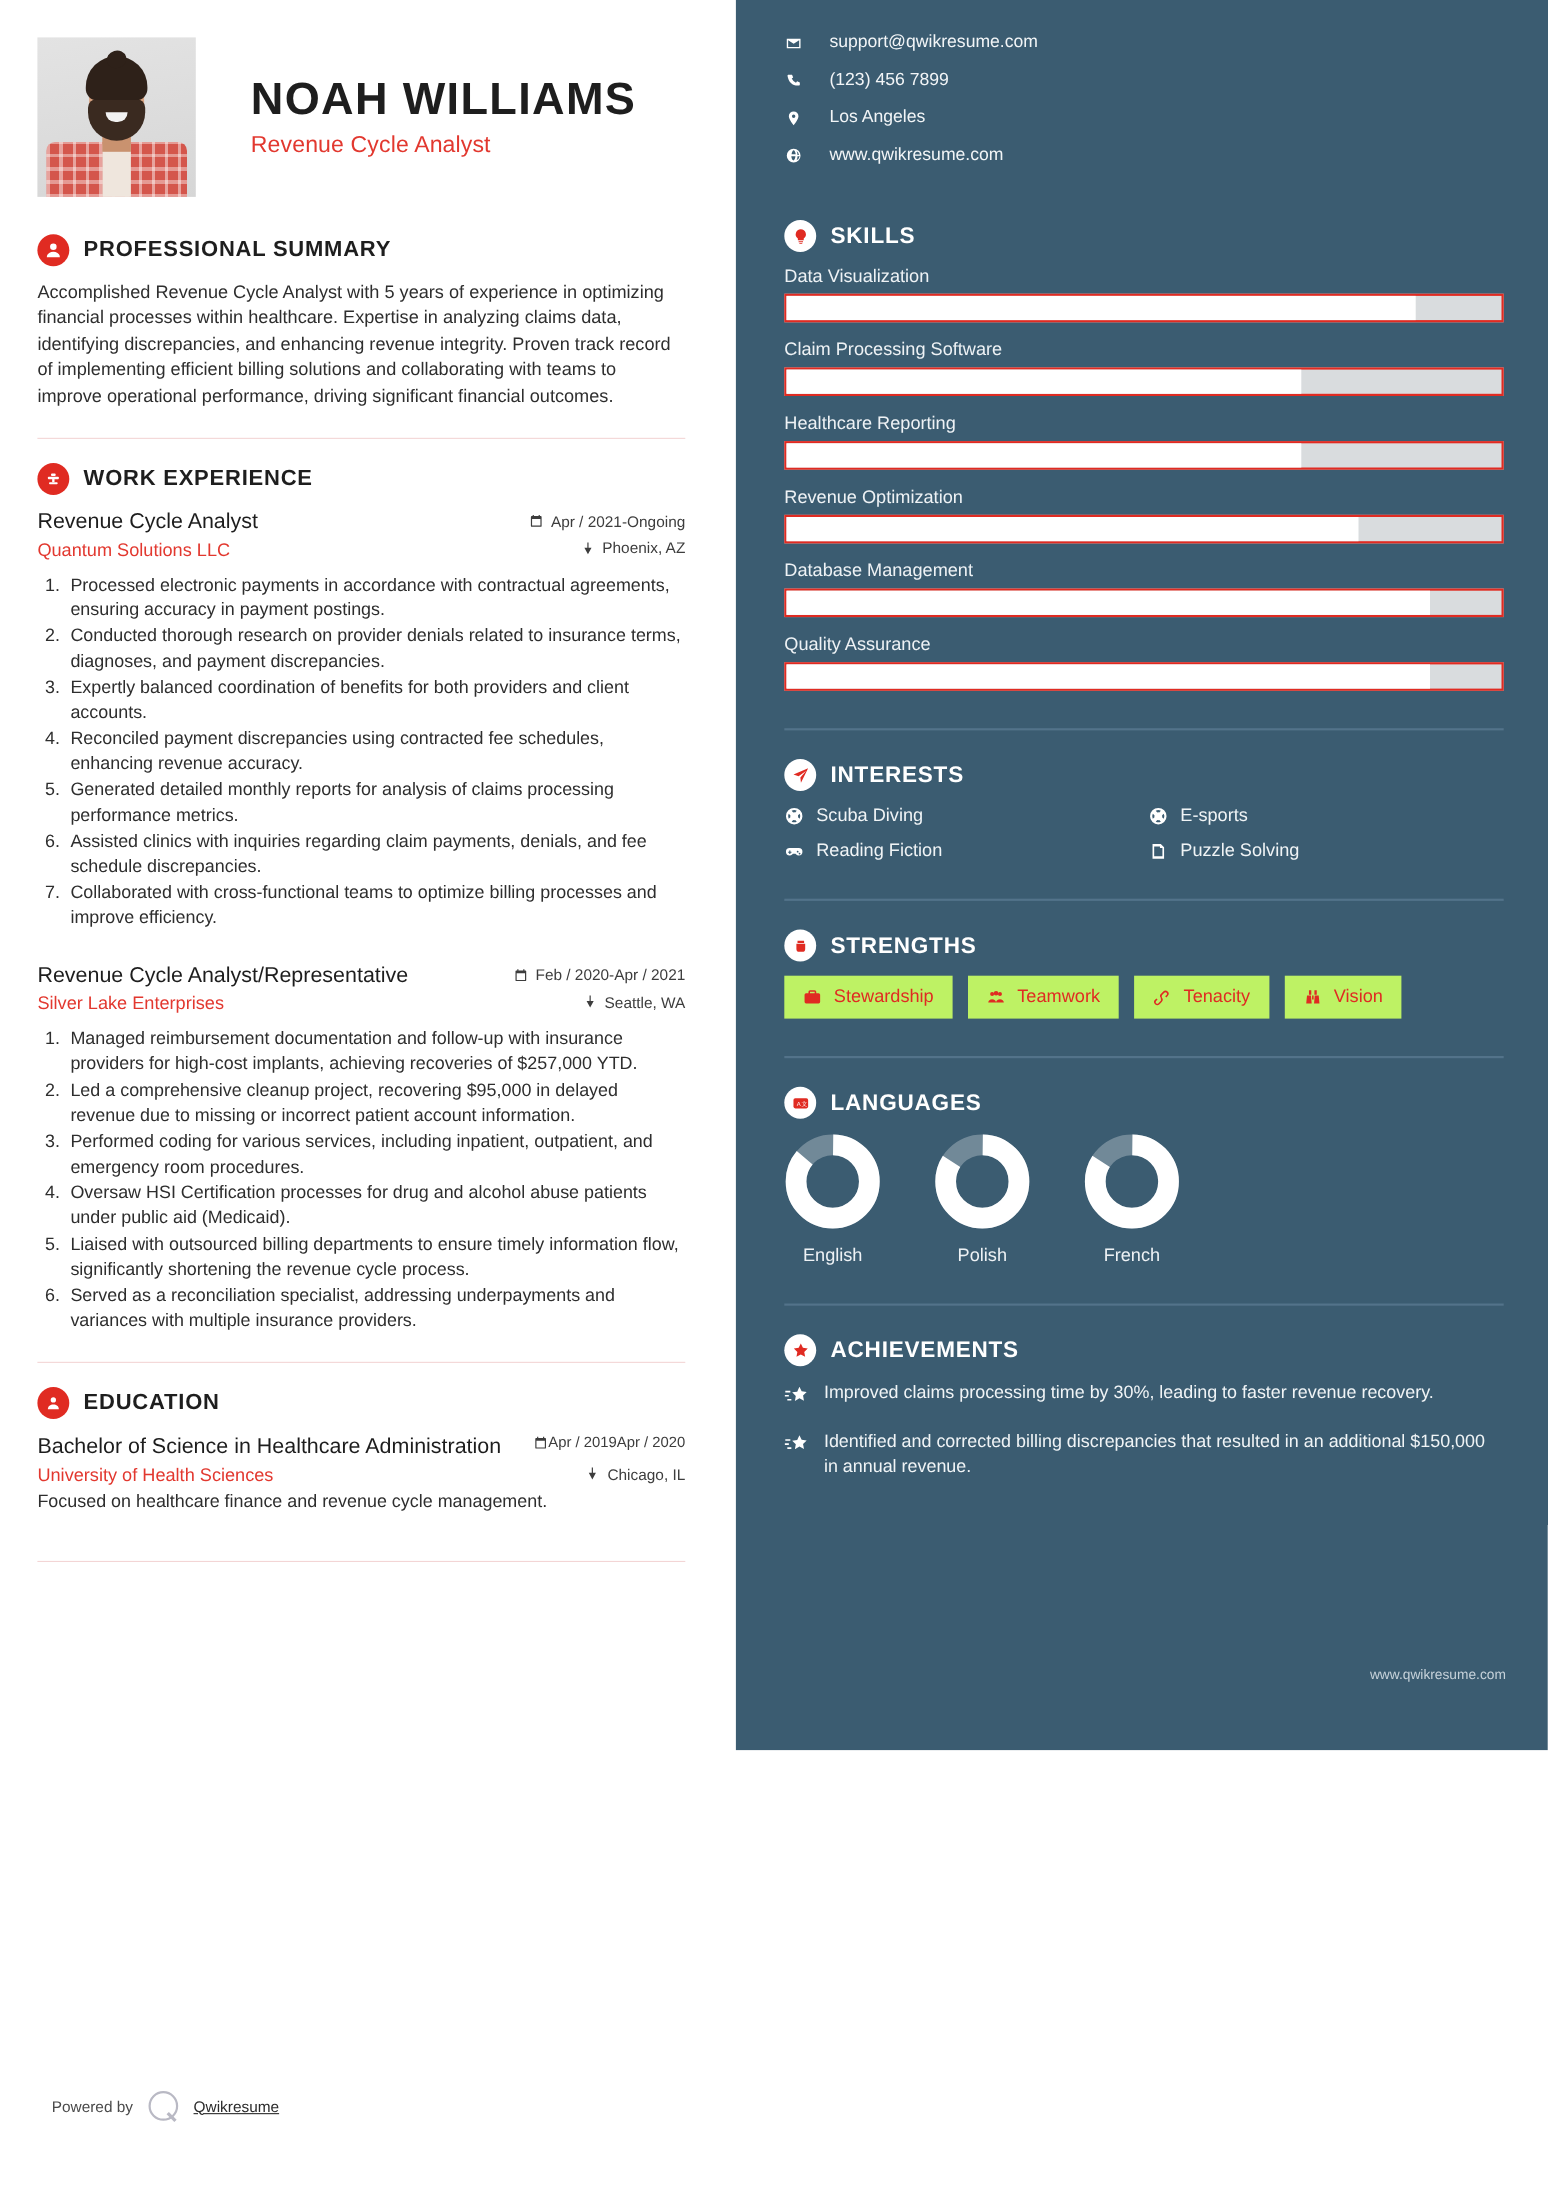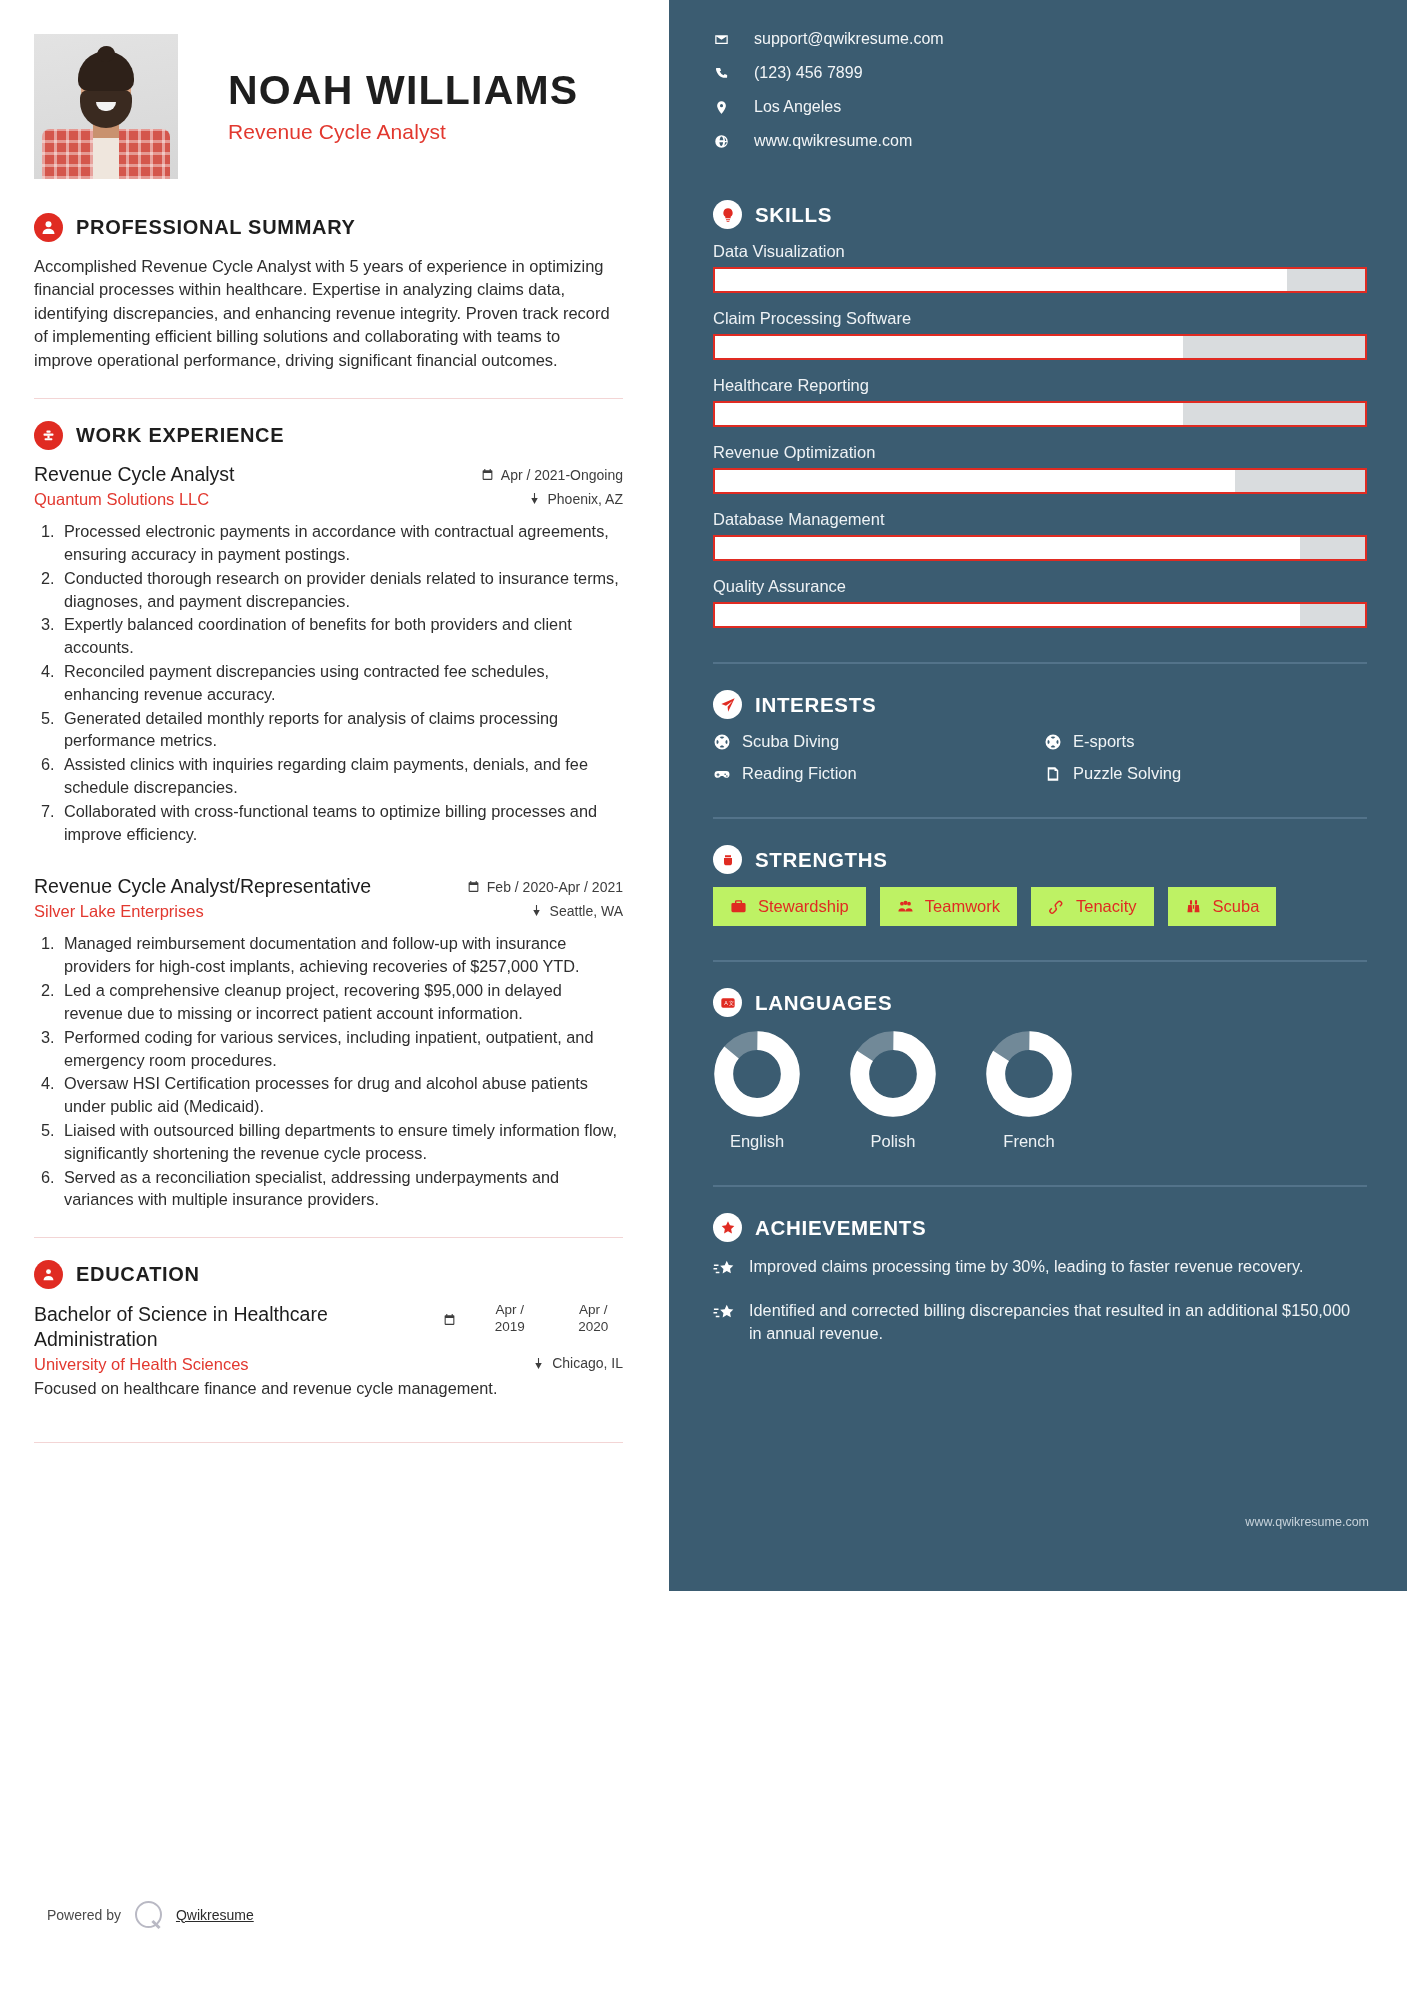--- a/index.html
+++ b/index.html
@@ -77,21 +77,21 @@
   .job-meta svg { width:13px; height:13px; fill:#3d3d3d; flex:none; }
   .company-row { display:flex; justify-content:space-between; align-items:baseline; margin-top:4px; }
   .company { font-size:16.5px; color:#e2382f; }
 
   ol.bullets { margin:11px 0 0 25px; }
   ol.bullets li { font-size:16.3px; line-height:1.4; color:#2e2e2e; padding-left:5px; margin-bottom:1px; }
 
   .job-block + .job-block { margin-top:30px; }
 
   .edu-title { font-size:19.5px; color:#1d1d1d; line-height:1.25; max-width:430px; }
-  .edu-dates { font-size:13.5px; color:#3d3d3d; display:flex; align-items:center; gap:24px; }
+  .edu-dates { font-size:13.5px; color:#3d3d3d; display:flex; align-items:center; gap:0; }
   .edu-dates .dcol { text-align:center; line-height:1.25; }
   .edu-desc { font-size:16.3px; color:#2e2e2e; margin-top:5px; }
 
   .footer {
     position:absolute; left:47px; bottom:62px;
     display:flex; align-items:center; gap:14px;
     font-size:14px; color:#4a4a4a;
   }
   .qlogo { width:27px; height:27px; border:2.5px solid #b9b9c4; border-radius:50%;
     position:relative; }
@@ -441,21 +441,21 @@
     <div class="strength">
       <svg viewBox="0 0 24 24">
           <path d="M10.6 13.4a4 4 0 010-5.7l2.8-2.8a4 4 0 115.7 5.7l-1.8 1.8-1.4-1.4 1.8-1.8a2 2 0 10-2.9-2.9l-2.8 2.8a2 2 0 000 2.9zm-7.7 7.7a4 4 0 010-5.7l1.8-1.8 1.4 1.4-1.8 1.8a2 2 0 102.9 2.9l2.8-2.8a2 2 0 000-2.9l1.4-1.4a4 4 0 010 5.7l-2.8 2.8a4 4 0 01-5.7 0z"></path>
         </svg>
       <span>Tenacity</span>
     </div>
     <div class="strength">
       <svg viewBox="0 0 24 24">
           <path d="M7 3h3v6H7zm7 0h3v6h-3zM4.5 10h5l1 10h-7zm10 0h5l1 10h-7zm-3.5 0h2v5h-2z"></path>
         </svg>
-      <span>Scuba</span>
+      <span>Vision</span>
     </div>
   </div>
 
   <div class="rdiv"></div>
 
   <div class="rsec-head">
     <span class="rsec-ico">
       <svg viewBox="0 0 24 24">
           <rect x="2" y="5" width="20" height="14" rx="2.5"></rect>
           <text x="6.5" y="15" font-size="8" fill="#fff" font-family="'Liberation Sans',sans-serif">A</text>

